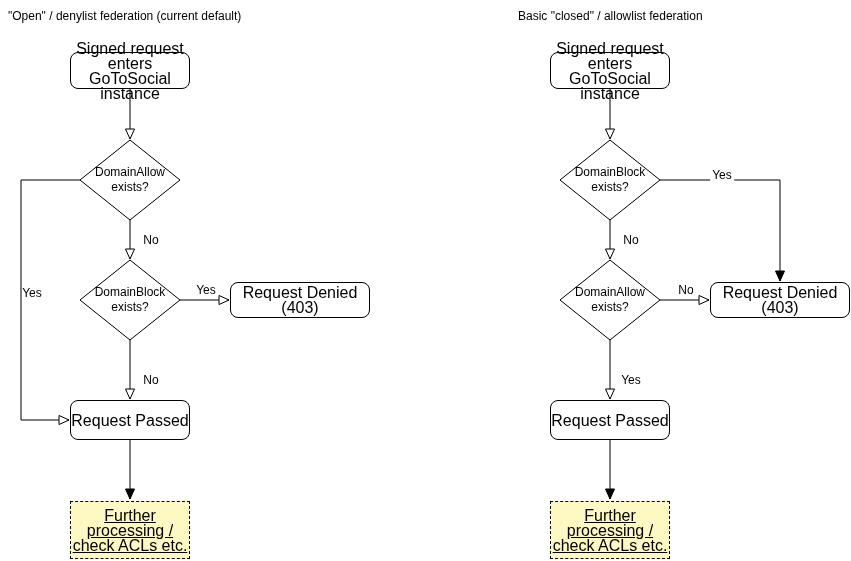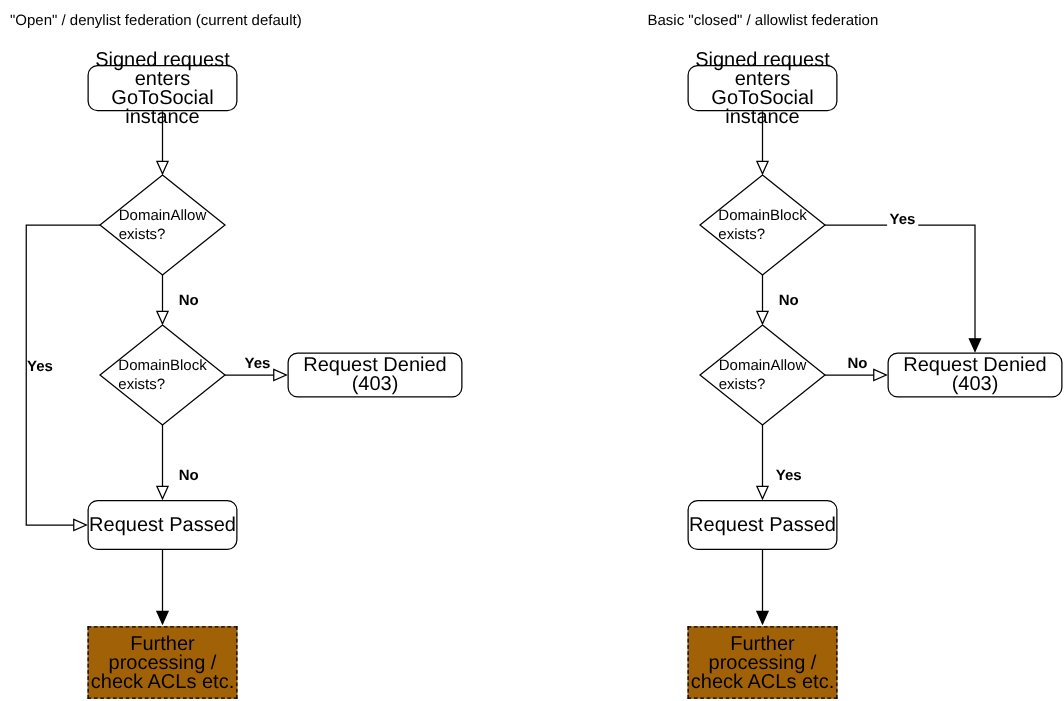--- a/index.html
+++ b/index.html
@@ -34,41 +34,41 @@
     line-height: 15px;
     white-space: pre-line;
   }
   .rounded {
     border: 1px solid #000000;
     border-radius: 8px;
     background: #ffffff;
   }
   .dashed {
     border: 1px dashed #000000;
-    background: #a16207;
+    background: #fef9c3;
+    text-decoration: underline;
   }
   .diamond-label {
     position: absolute;
     box-sizing: border-box;
     display: flex;
     align-items: center;
     justify-content: center;
-    text-align: left;
+    text-align: center;
     font-size: 12px;
     line-height: 15px;
     white-space: pre-line;
     pointer-events: none;
   }
   .edge-label {
     position: absolute;
     font-size: 12px;
     line-height: 14px;
     transform: translate(-50%, -50%);
     white-space: nowrap;
-    font-weight: bold;
   }
   .edge-label.on-line { background: #ffffff; padding: 0 2px; }
 </style>
 </head>
 <body>
 
 <div class="canvas">
 
   <svg class="edges-layer" width="851" height="561" viewBox="0 0 851 561" xmlns="http://www.w3.org/2000/svg">
     <defs>

